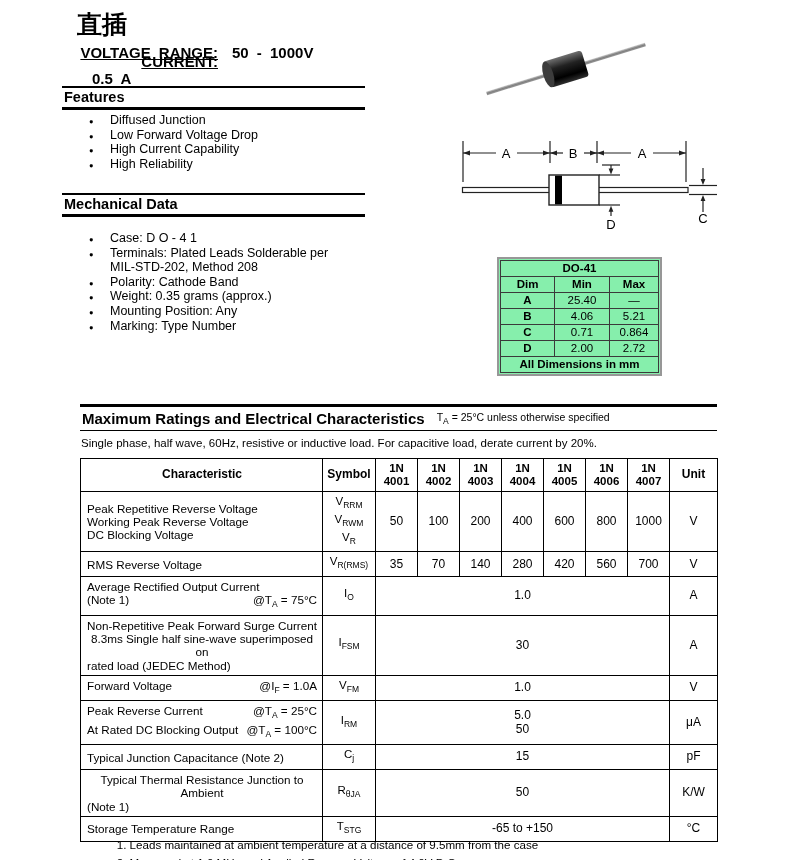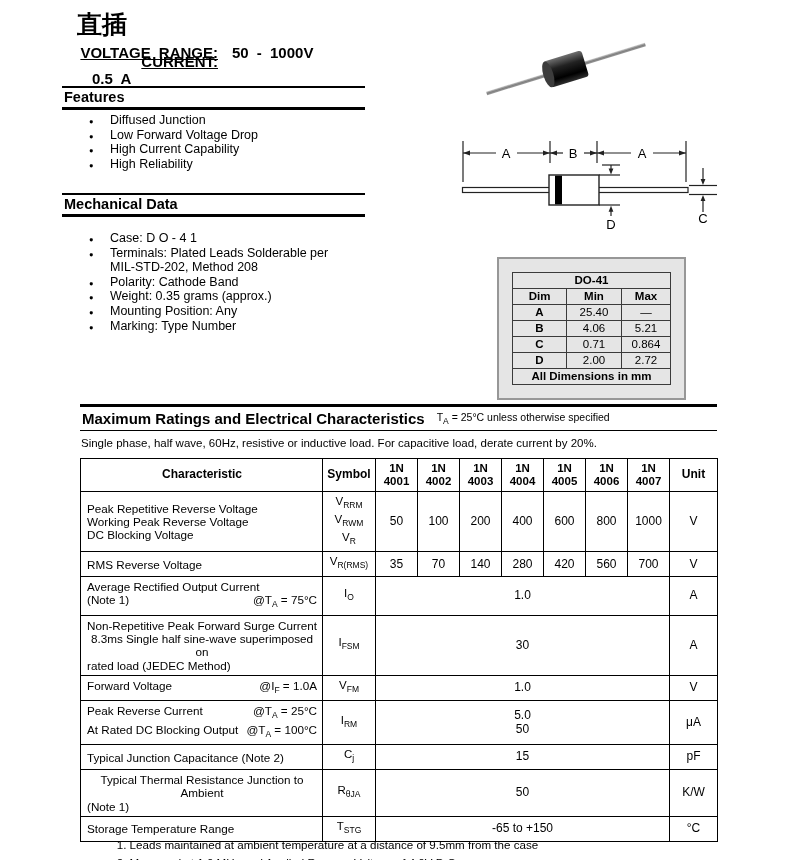--- a/index.html
+++ b/index.html
@@ -30,21 +30,21 @@
   #mechanical-list { top:231px; }
   .bullet-item { position:relative; padding-left:22px; line-height:14.6px; margin-bottom:0; }
   .bullet-item::before { content:"●"; position:absolute; left:1px; top:2px; font-size:7.5px; }
 
   
   #diode-photo { position:absolute; left:452px; top:12px; }
   #dim-drawing { position:absolute; left:440px; top:128px; }
   #dim-drawing text { font-family:"Liberation Sans", sans-serif; font-size:13px; fill:#000; }
 
   
-  .do41-wrap { position:absolute; left:497px; top:257px; border:2px solid #979797; background:#e5e5e5; padding:13px; }
+  .do41-wrap { position:absolute; left:497px; top:257px; border:2px solid #979797; background:#86efac; padding:1px; }
   .do41 { border-collapse:collapse; font-size:11.5px; }
   .do41 th, .do41 td { border:1px solid #3a3a3a; text-align:center; padding:1px 4px; height:16px; line-height:13px; }
   .do41 .title-cell, .do41 th, .do41 .footer-cell { font-weight:bold; }
   .do41 td.dim-col { font-weight:bold; }
   .do41 col.c-dim { width:54px; } .do41 col.c-min { width:55px; } .do41 col.c-max { width:49px; }
 
   
   .ratings { position:absolute; left:80px; top:404px; width:637px; }
   .ratings-titlebar {
     border-top:3px solid #000; border-bottom:1px solid #000;

